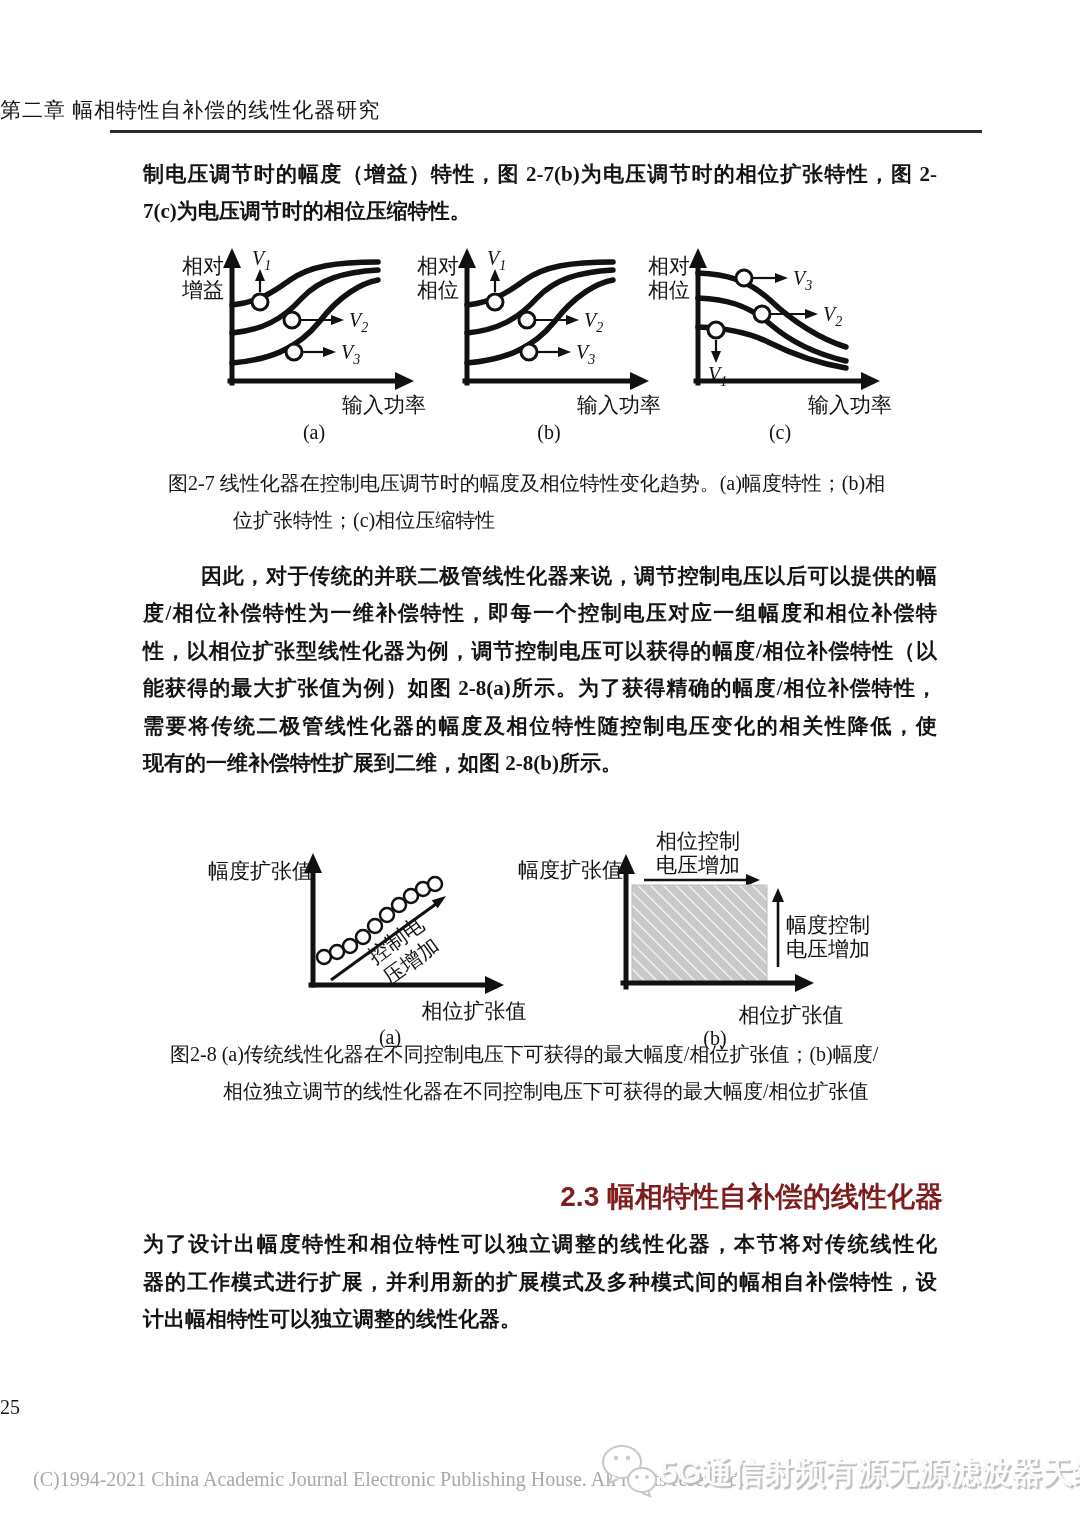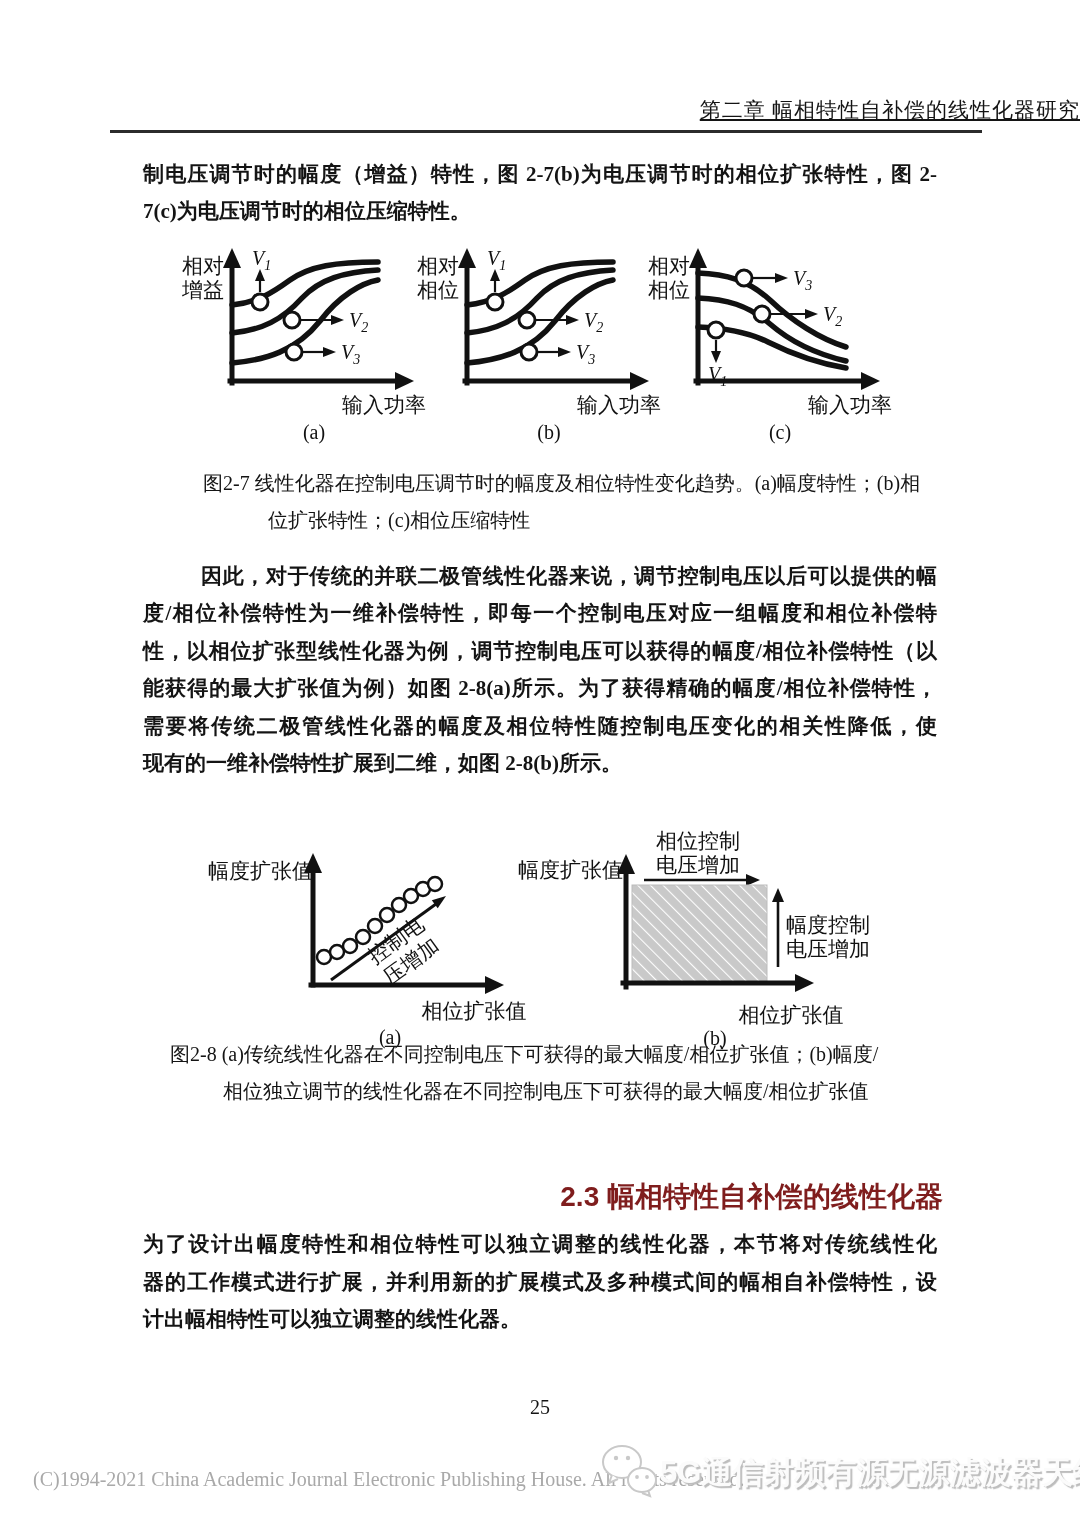--- a/index.html
+++ b/index.html
@@ -3,53 +3,53 @@
 <meta charset="utf-8">
 <style>
   html,body{margin:0;padding:0;background:#e9e9e9;}
   #page{
     position:relative; width:1080px; height:1527px; margin:0 auto;
     background:#ffffff; overflow:hidden;
     font-family:"Liberation Serif","DejaVu Serif",serif; color:#141414;
   }
   .abs{position:absolute;}
   
-  #hdr-title{left:0; top:96px; width:1080px; text-align:right; font-size:21px; letter-spacing:1px;text-decoration:underline;}
+  #hdr-title{left:0; top:96px; width:1080px; text-align:left; font-size:21px; letter-spacing:1px;}
   #hdr-rule{left:110px; top:130px; width:872px; height:0; border-top:3px solid #2b2b2b;}
   
   .para{width:794px; left:143px; font-size:21px; line-height:37.4px;}
   .pline{text-align:justify; text-align-last:justify;font-weight:bold;}
   .pline.first{text-indent:58px;}
   .pline.last{text-align-last:left;}
   #para1{top:156px;}
   #para2{top:558px;}
   #para3{top:1226px; line-height:37.7px;}
   
   .figcap{font-size:20px; line-height:37px;}
-  #cap27{left:168px; top:465px; width:780px;margin-left:35px;}
+  #cap27{left:168px; top:465px; width:780px;}
   #cap27 .cap2{margin-left:65px;}
   #cap28{left:170px; top:1036px; width:780px;}
   #cap28 .cap2{margin-left:53px;}
   
   #sec-heading{left:143px; top:1178px; width:800px;
     font-family:"Liberation Sans","DejaVu Sans",sans-serif; font-weight:bold; font-size:28px; color:#7f1d1d;text-align:right;}
   
   svg{overflow:visible;}
   svg text{font-family:"Liberation Serif","DejaVu Serif",serif; fill:#111;}
   .axis{stroke:#111; stroke-width:5; fill:none; stroke-linecap:square;}
   .curve{stroke:#111; stroke-width:5.5; fill:none; stroke-linecap:round;}
   .thin{stroke:#111; stroke-width:2.2; fill:none;}
   .mark{fill:#fff; stroke:#111; stroke-width:3;}
   .ahead{fill:#111; stroke:none;}
   .plot-label{font-size:21px;}
   .vtxt{font-size:20px; font-style:italic;}
   .vsub{font-size:14px; font-style:italic;}
   .tag{font-size:20px;}
   
-  #page-num{left:0; top:1396px; width:1080px; text-align:center; font-size:20px;}
+  #page-num{left:0; top:1396px; width:1080px; font-size:20px;}
   #footer-copy{left:33px; top:1468px; font-size:20px; color:#a9a9a9; white-space:nowrap;}
   #watermark{left:598px; top:1440px; width:470px; height:70px;}
   #wm-text{position:absolute; left:62px; top:12px; font-size:31px; font-weight:bold; white-space:nowrap;
     font-family:"Liberation Sans","DejaVu Sans",sans-serif;
     color:#fbfbfb; text-shadow:2px 2px 1px #bdbdbd, -1px -1px 0 #ffffff;}
 </style>
 </head>
 <body>
 
 <div id="page">

